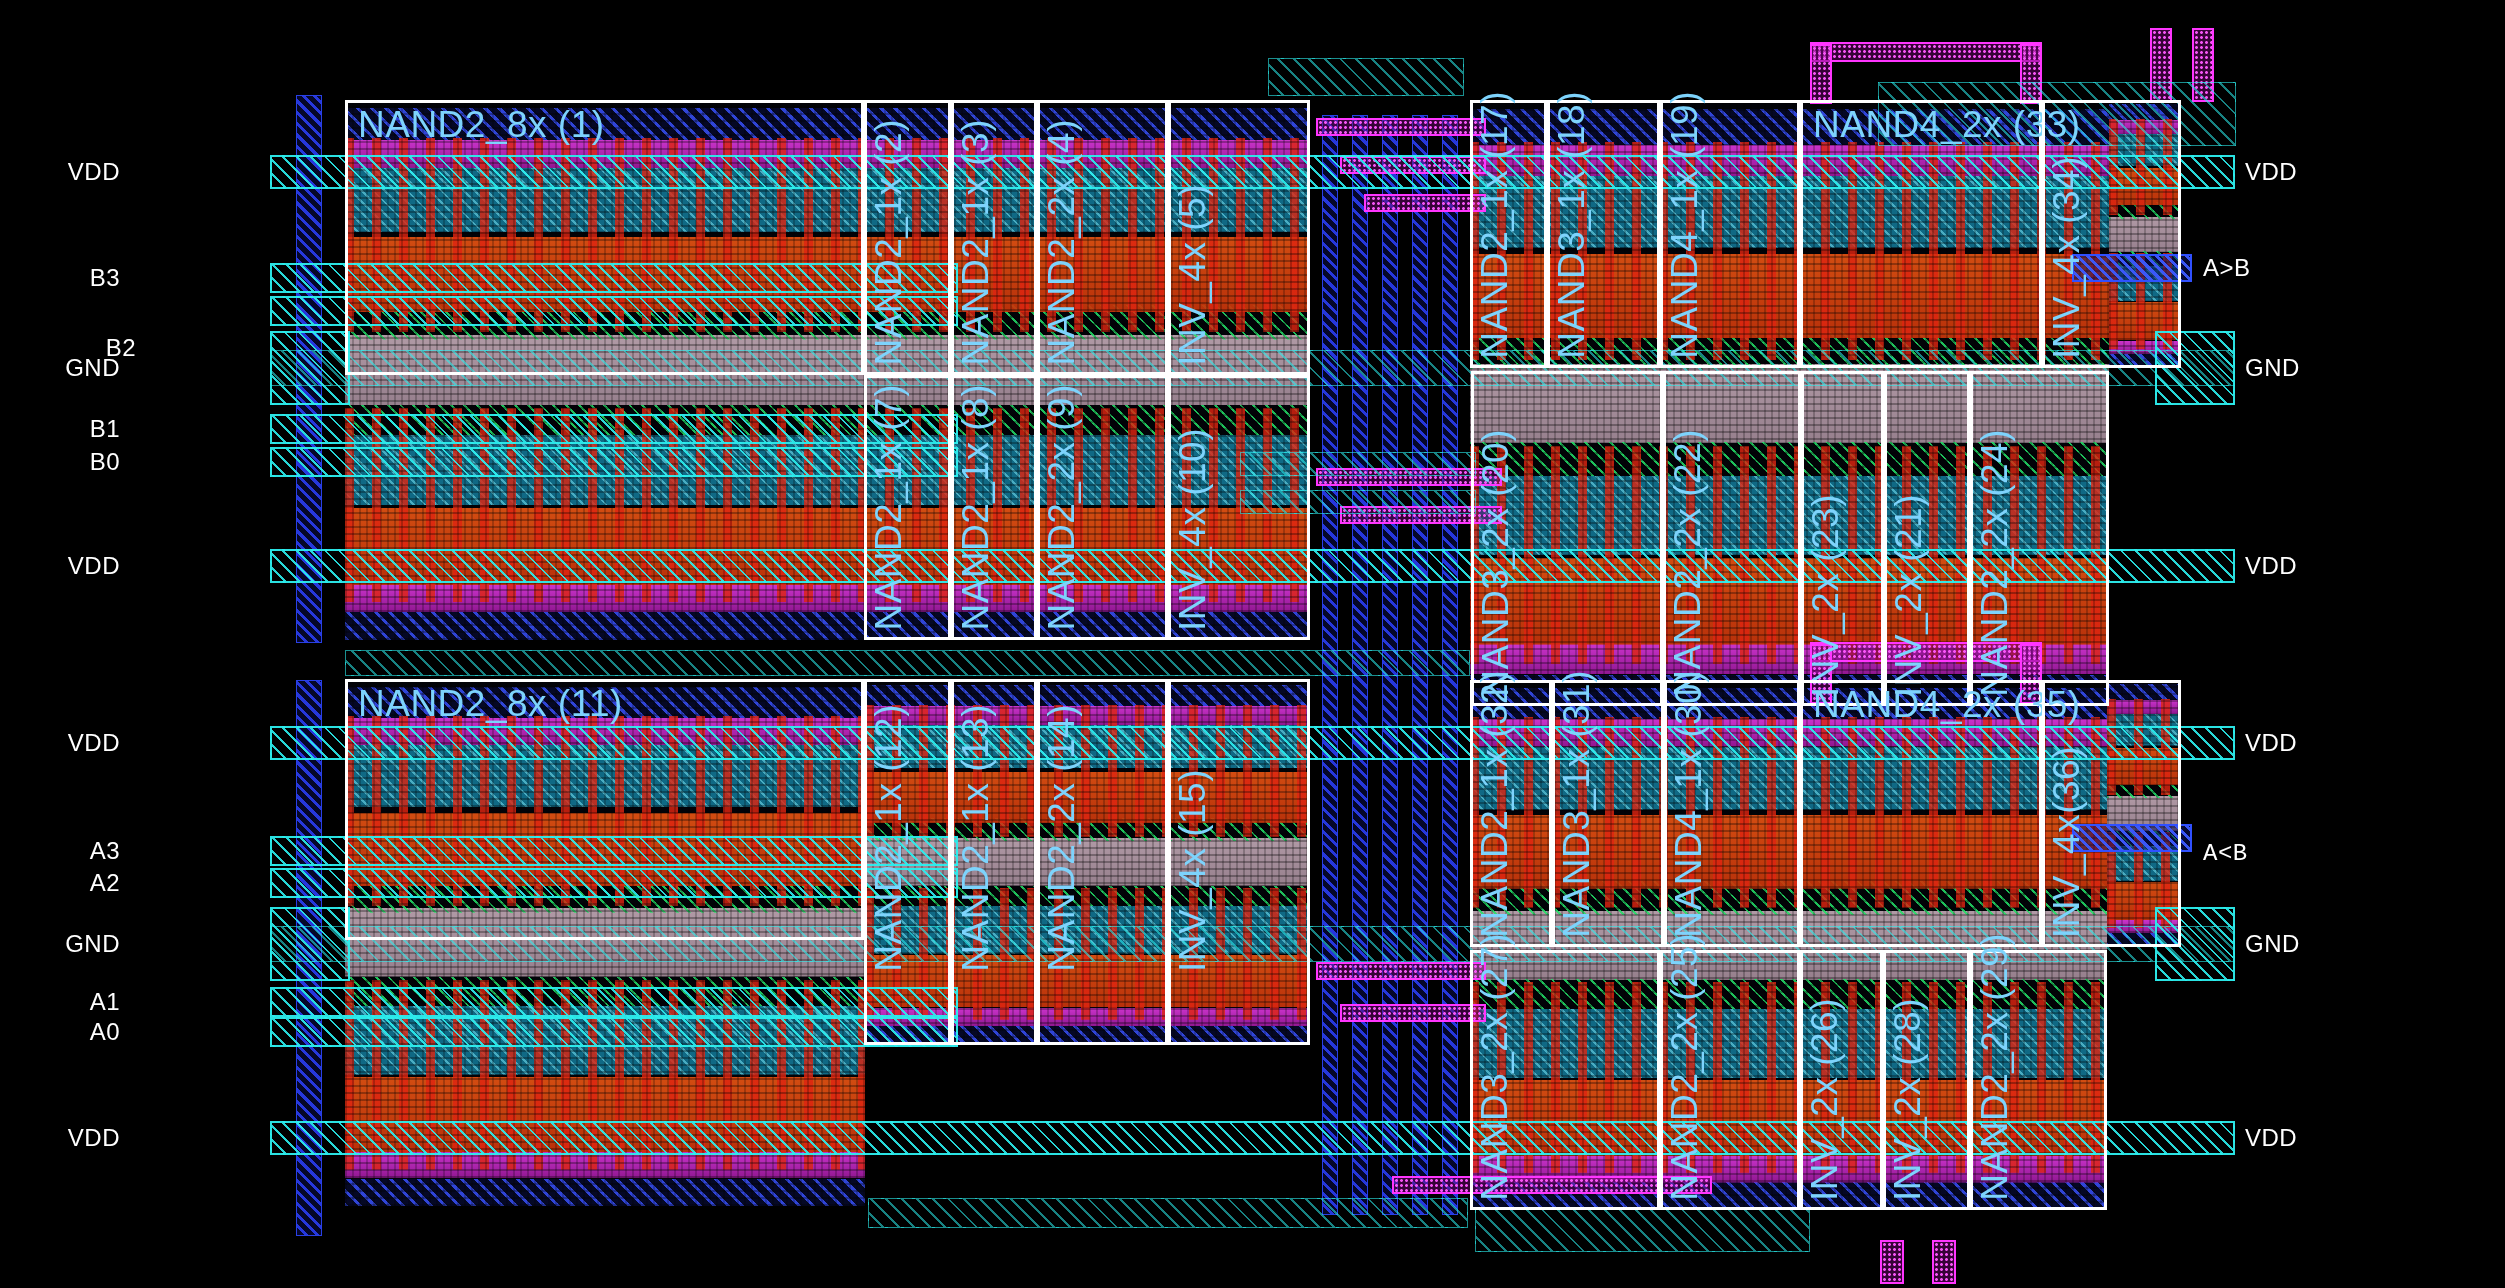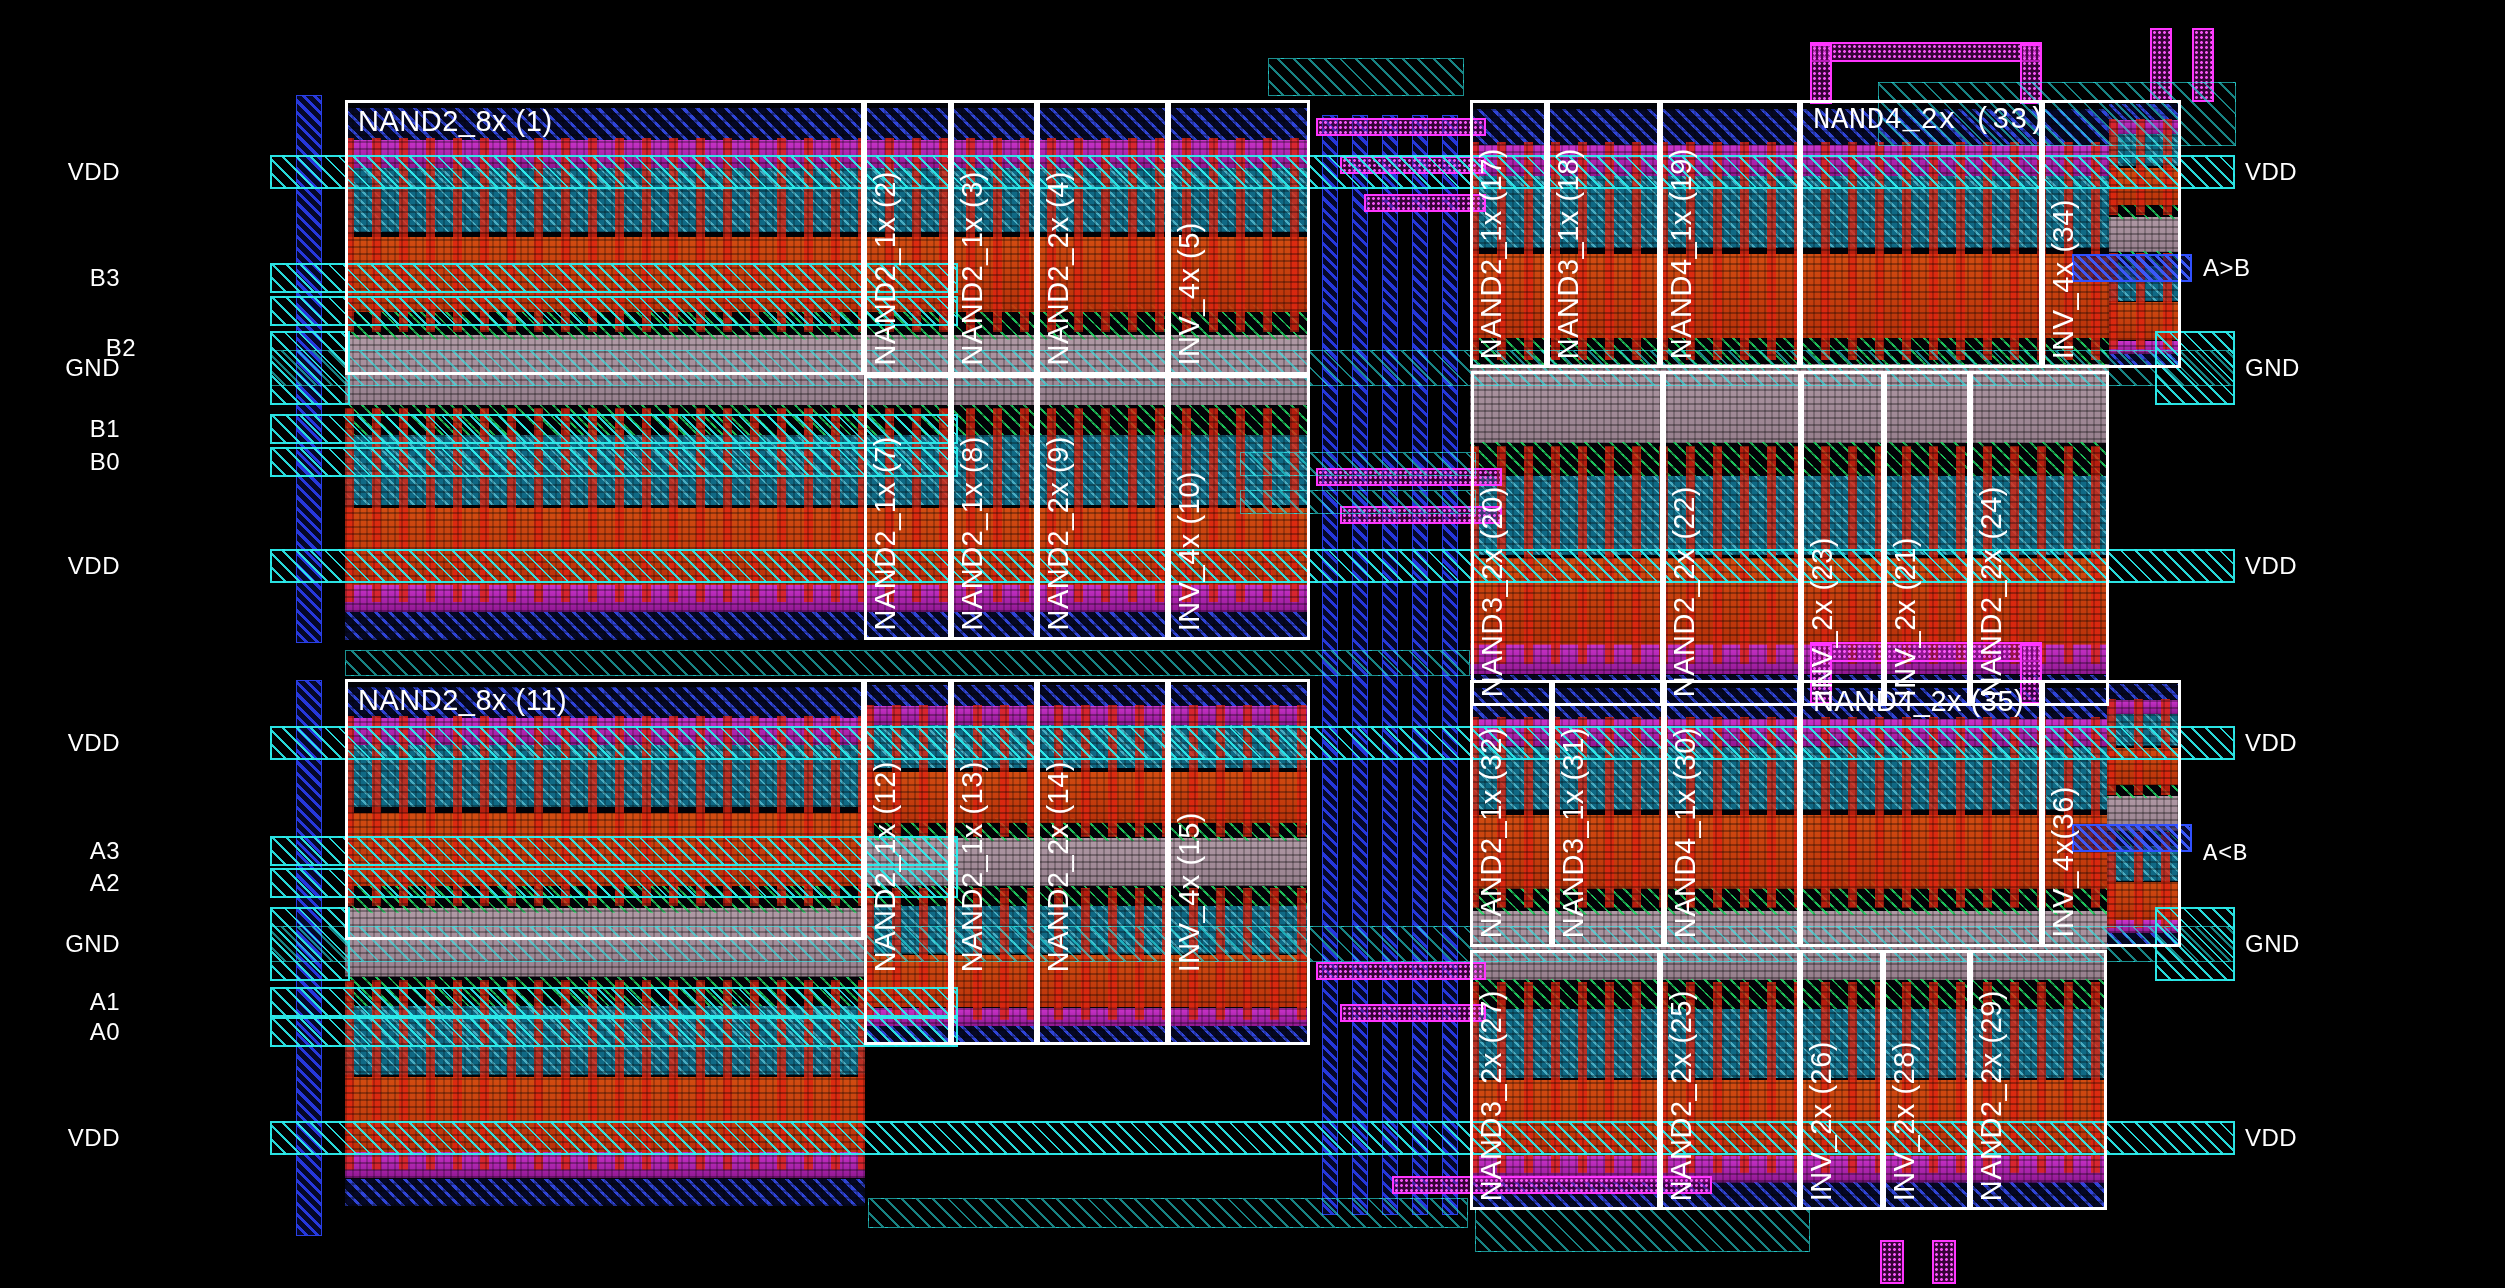--- a/index.html
+++ b/index.html
@@ -50,21 +50,21 @@
   .dots-mag{background-color:rgba(110,6,110,.5);
             background-image:radial-gradient(rgba(255,90,255,.95) 0 1.2px, transparent 1.6px);
             background-size:5px 5px;border:2px solid #ff35ff;}
   .vhatch-blue{background-color:rgba(10,16,92,.45);
                background-image:repeating-linear-gradient(45deg, transparent 0 5px, rgba(40,58,230,.95) 5px 8px);
                border:1px solid #2940e6;}
   .wire{z-index:2;}
   .rail{z-index:3;}
 
   .cellbox{border:3px solid #ffffff;z-index:4;background:transparent;}
-  .celllabel{position:absolute;top:3px;left:10px;color:#ffffff;font-size:29px;line-height:1.05;
+  .celllabel{position:absolute;top:3px;left:10px;color:#7dd3fc;font-size:37px;line-height:1.05;
              white-space:nowrap;z-index:5;letter-spacing:.5px;}
   .celllabel.rot{writing-mode:vertical-rl;transform:rotate(180deg);top:auto;left:3px;bottom:6px;}
   .portlabel{position:absolute;color:#fff;font-size:24px;height:40px;line-height:40px;z-index:6;
              letter-spacing:.5px;white-space:nowrap;}
   .portlabel.left{width:120px;left:140px;text-align:right;}
 </style>
 </head>
 <body>
 
 <div class="stage" id="stage">
@@ -193,21 +193,21 @@
     </div>
     <div class="abs cellbox" style="left: 1470px; top: 100px; width: 77px; height: 268px;">
       <div class="celllabel rot">NAND2_1x (17)</div>
     </div>
     <div class="abs cellbox" style="left: 1547px; top: 100px; width: 113px; height: 268px;">
       <div class="celllabel rot">NAND3_1x (18)</div>
     </div>
     <div class="abs cellbox" style="left: 1660px; top: 100px; width: 140px; height: 268px;">
       <div class="celllabel rot">NAND4_1x (19)</div>
     </div>
-    <div class="abs cellbox" style="left: 1800px; top: 100px; width: 242px; height: 268px; font-family: Liberation Mono, monospace;">
+    <div class="abs cellbox" style="left: 1800px; top: 100px; width: 242px; height: 268px;">
       <div class="celllabel">NAND4_2x (33)</div>
     </div>
     <div class="abs cellbox" style="left: 2042px; top: 100px; width: 139px; height: 268px;">
       <div class="celllabel rot">INV_4x (34)</div>
     </div>
     <div class="abs cellbox" style="left: 1471px; top: 371px; width: 192px; height: 335px;">
       <div class="celllabel rot">NAND3_2x (20)</div>
     </div>
     <div class="abs cellbox" style="left: 1663px; top: 371px; width: 138px; height: 335px;">
       <div class="celllabel rot">NAND2_2x (22)</div>

